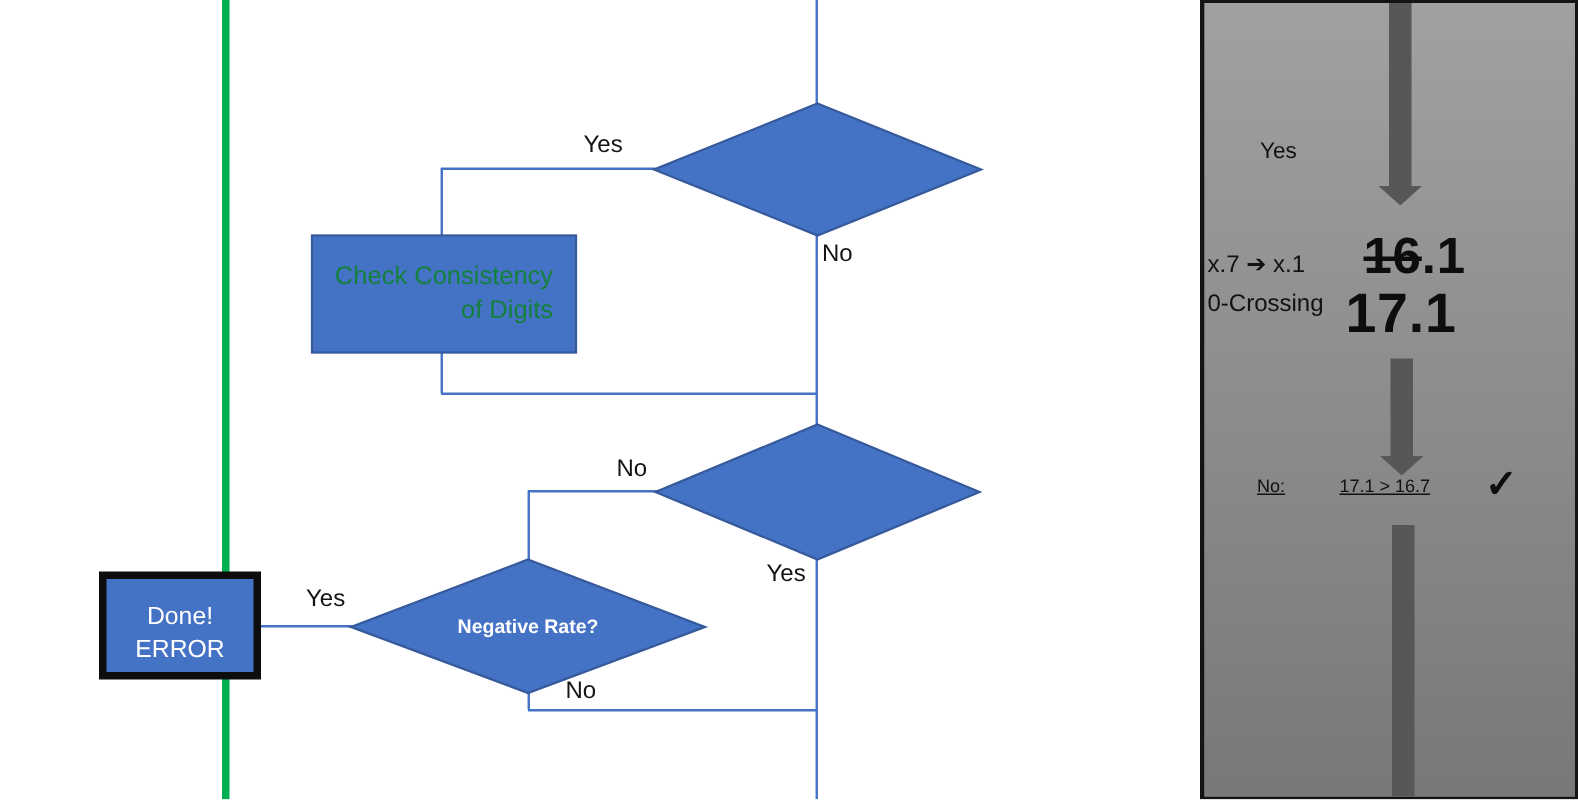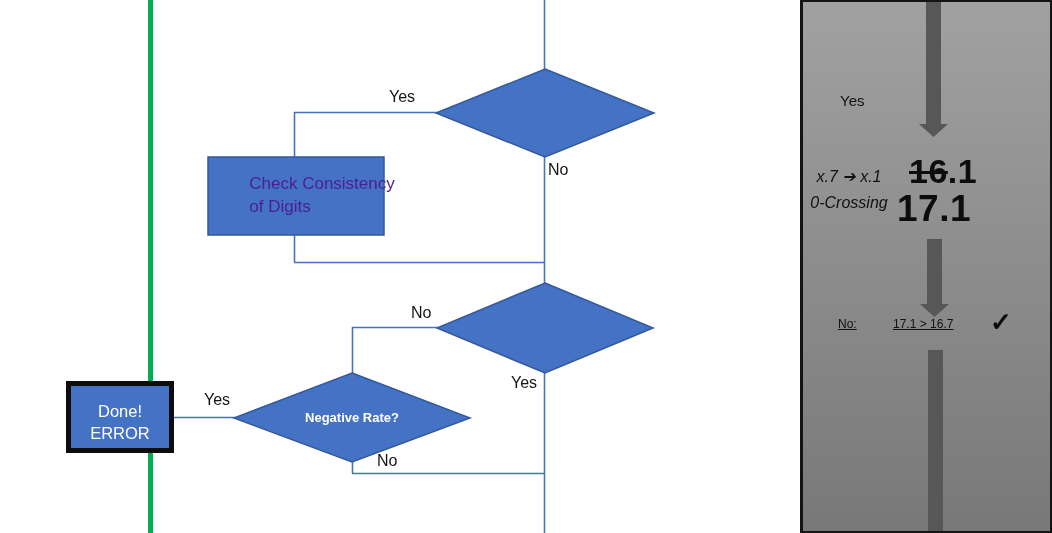--- a/index.html
+++ b/index.html
@@ -25,22 +25,22 @@
     font-weight:600; line-height:1.5;
   }
   .flow-label { font-size:16px; color:#141414; }
 
   .d1-text { left:455px; top:83px;  width:180px; font-size:12px;   }
   .d2-text { left:455px; top:308px; width:180px; font-size:12.5px; }
   .d3-text { left:252px; top:408px; width:200px; font-size:13px;   }
   .rect1-text {
     left:208px; top:157px; width:176px; height:78px;
     display:flex; align-items:center; justify-content:center;
-    color:#4c1d95; text-align:left; white-space:pre-line;
-    font-size:17px; line-height:1.35; font-weight:400;padding-left:26px;
+    color:#15803d; text-align:right; white-space:pre-line;
+    font-size:17px; line-height:1.35; font-weight:400;
   }
   .done-text {
     left:66px; top:381px; width:108px; height:82px;
     display:flex; align-items:center; justify-content:center;
     color:#fff; text-align:center; white-space:pre-line;
     font-size:16.5px; line-height:1.35; font-weight:400;
   }
 
   
   .panel {
@@ -49,21 +49,21 @@
     border:2px solid #141414; border-left:3px solid #141414;
     background:linear-gradient(#a1a1a1, #787878);
   }
   .panel .abs { position:absolute; }
   .arrow-shaft { background:#575757; }
   .arrow-head  {
     background:#575757;
     clip-path:polygon(0 0, 100% 0, 50% 100%);
   }
   .panel-label   { font-size:15px; color:#111; }
-  .rule-note     { font-size:16px; color:#111; line-height:1.6; text-align:center;font-style:italic; }
+  .rule-note     { font-size:16px; color:#111; line-height:1.6; text-align:left; }
   .big-value     { font-weight:700; color:#0d0d0d; line-height:1; letter-spacing:0.5px; }
   .old-value     { left:106px; top:152px; font-size:34px; }
   .old-struck    { text-decoration:line-through; text-decoration-thickness:3px; }
   .new-value     { left:94px; top:188px; font-size:37px; }
   .cmp-row      { font-size:12px; color:#111;text-decoration:underline; }
   .check-mark   { font-size:26px; font-weight:700; color:#0d0d0d; }
 </style>
 </head>
 <body>
 

